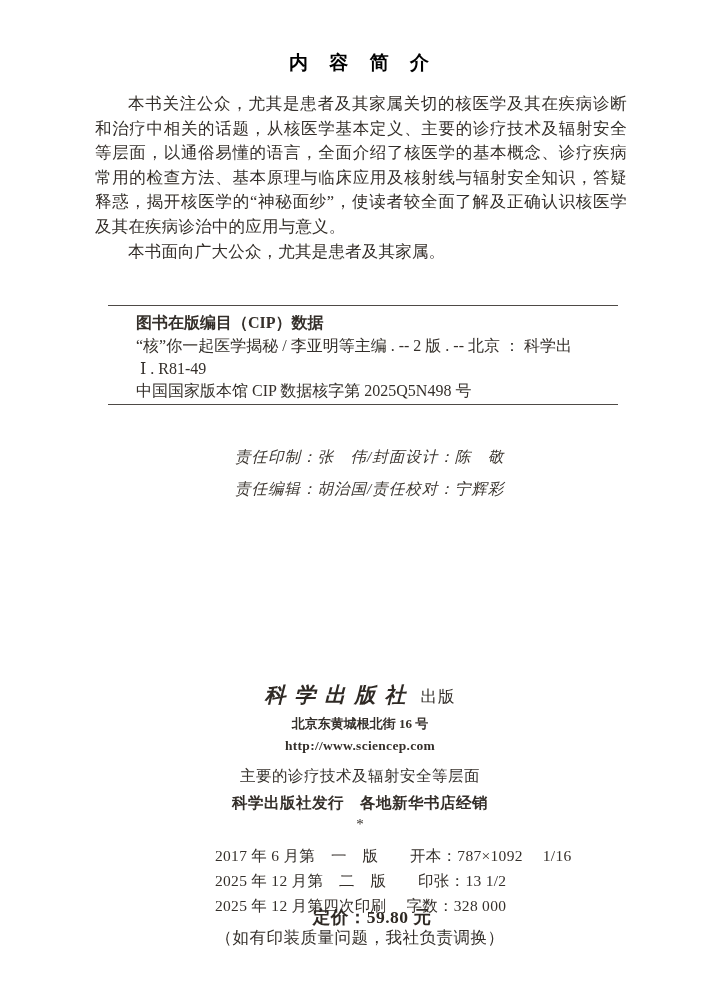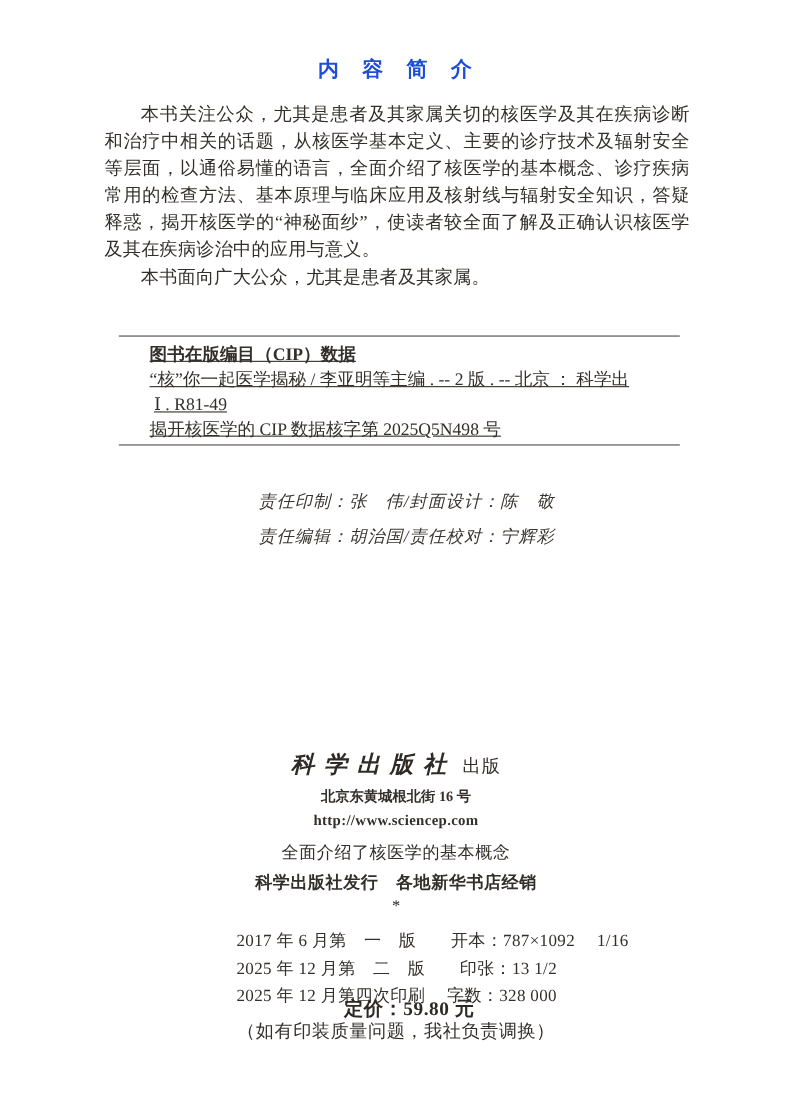--- a/index.html
+++ b/index.html
@@ -18,21 +18,21 @@
   .intro-title {
     position: absolute;
     top: 50px; left: 0;
     width: 100%;
     text-align: center;
     font-family: "Liberation Sans", "DejaVu Sans", sans-serif;
     font-size: 19px;
     font-weight: 600;
     letter-spacing: 2px;
     word-spacing: 12px;
-    color: #1d4ed8;
+    color: #000000;
   }
   .intro-body {
     position: absolute;
     top: 92px; left: 95px;
     width: 532px;
     font-size: 16.5px;
     line-height: 24.6px;
     text-align: justify;
     letter-spacing: 0.2px;
   }
@@ -40,21 +40,20 @@
   
   .cip-block {
     position: absolute;
     top: 305px; left: 108px;
     width: 510px;
     border-top: 1.5px solid #4e4a46;
     border-bottom: 1.5px solid #4e4a46;
     padding: 6px 0 1px 0;
     font-size: 16px;
     line-height: 22.8px;
-    text-decoration: underline;
   }
   .cip-heading { font-weight: bold; padding-left: 28px; }
   .cip-line.ind-28 { padding-left: 28px; }
   .cip-line.ind-32 { padding-left: 32px; }
   
   .credits {
     position: absolute;
     top: 441px; left: 235px;
     font-style: italic;
     font-size: 15.5px;
@@ -121,36 +120,36 @@
 
   <div class="intro-body">
     <p>本书关注公众，尤其是患者及其家属关切的核医学及其在疾病诊断和治疗中相关的话题，从核医学基本定义、主要的诊疗技术及辐射安全等层面，以通俗易懂的语言，全面介绍了核医学的基本概念、诊疗疾病常用的检查方法、基本原理与临床应用及核射线与辐射安全知识，答疑释惑，揭开核医学的“神秘面纱”，使读者较全面了解及正确认识核医学及其在疾病诊治中的应用与意义。</p>
     <p>本书面向广大公众，尤其是患者及其家属。</p>
   </div>
 
   <div class="cip-block">
     <div class="cip-heading">图书在版编目（CIP）数据</div>
     <div class="cip-line ind-28">“核”你一起医学揭秘 / 李亚明等主编 . -- 2 版 . -- 北京 ： 科学出</div>
     <div class="cip-line ind-32">Ⅰ . R81-49</div>
-    <div class="cip-line ind-28">揭开核医学的 CIP 数据核字第 2025Q5N498 号</div>
+    <div class="cip-line ind-28">中国国家版本馆 CIP 数据核字第 2025Q5N498 号</div>
   </div>
 
   <div class="credits">
     <div>责任印制：张　伟/封面设计：陈　敬</div>
     <div>责任编辑：胡治国/责任校对：宁辉彩</div>
   </div>
 
   <div class="publisher">
     <div class="pub-line">
       <span class="pub-logo">科学出版社</span>
       <span class="pub-suffix">出版</span>
     </div>
     <div class="pub-address">北京东黄城根北街 16 号</div>
     <div class="pub-url">http://www.sciencep.com</div>
-    <div class="pub-printer">全面介绍了核医学的基本概念</div>
+    <div class="pub-printer">主要的诊疗技术及辐射安全等层面</div>
     <div class="pub-dist">科学出版社发行　各地新华书店经销</div>
     <div class="pub-star">*</div>
   </div>
 
   <div class="editions">
     <div>2017 年 6 月第　一　版　　开本：787×1092　 1/16</div>
     <div>2025 年 12 月第　二　版　　印张：13 1/2</div>
     <div>2025 年 12 月第四次印刷　 字数：328 000</div>
   </div>
 

